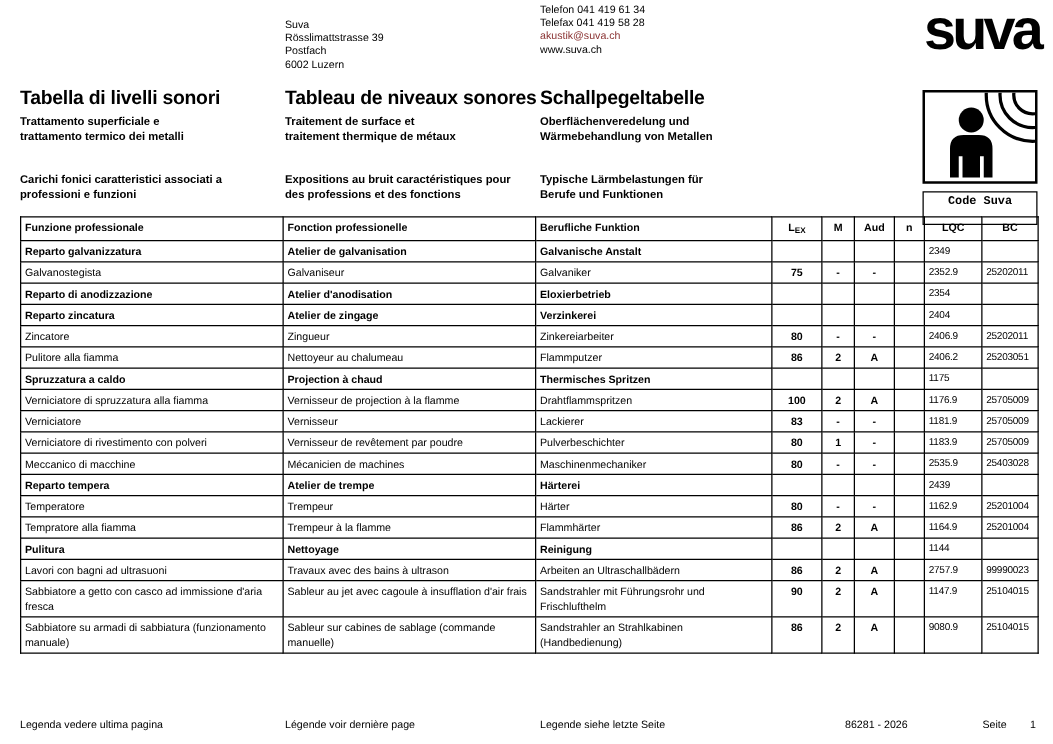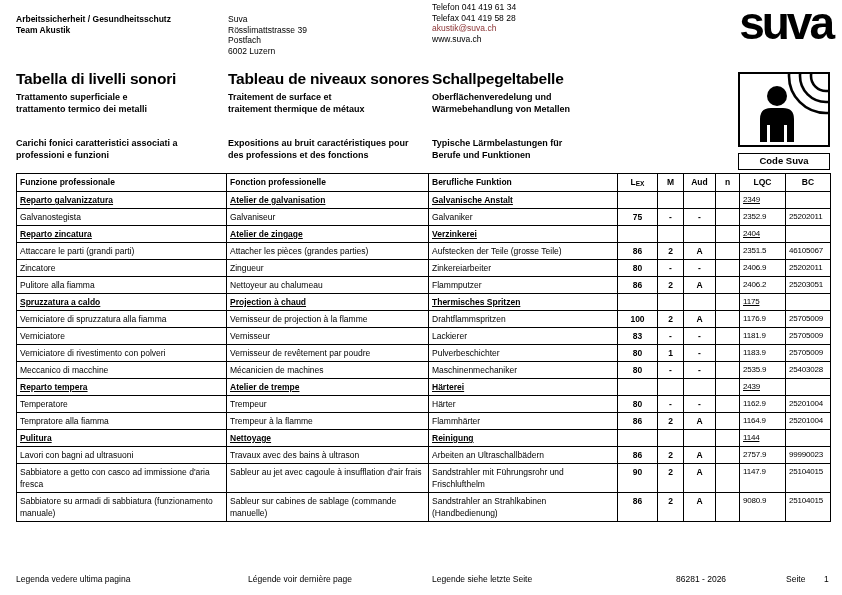--- a/index.html
+++ b/index.html
@@ -19,50 +19,48 @@
   .titleblock { position: absolute; top: 70px; }
   .titleblock h2 { font-size: 15.5px; font-weight: bold; margin-bottom: 3px; letter-spacing: -0.2px; }
   .subtitle { font-size: 9px; font-weight: bold; line-height: 12px; white-space: pre-line; }
   .desc { font-size: 9px; font-weight: bold; line-height: 12px; white-space: pre-line; margin-top: 22px; }
   .t-it { left: 16px; width: 206px; }
   .t-fr { left: 228px; width: 202px; }
   .t-de { left: 432px; width: 210px; }
 
   
   .icon-box { position: absolute; left: 738px; top: 72px; width: 92px; height: 75px; border: 2px solid #000; background: #fff; overflow: hidden; }
-  .code-box { position: absolute; left: 738px; top: 153px; width: 92px; height: 17px; border: 1.5px solid #000; font-size: 9.5px; font-weight: bold; text-align: center; line-height: 14px; }
+  .code-box { position: absolute; left: 738px; top: 153px; width: 92px; height: 27px; border: 1.5px solid #000; font-size: 9.5px; font-weight: bold; text-align: center; line-height: 14px; font-family: Liberation Mono, monospace; }
 
   
   .soundtable { position: absolute; left: 16px; top: 173px; border-collapse: collapse; table-layout: fixed; width: 814px; border: 1.5px solid #000; }
   .soundtable th, .soundtable td { border: 1px solid #000; padding: 2px 3px; font-size: 8.5px; line-height: 12px; vertical-align: top; text-align: left; }
   .soundtable th { font-weight: bold; white-space: nowrap; overflow: hidden; }
   th.col-lex, th.col-m, th.col-aud, th.col-n, th.col-lqc, th.col-bc { text-align: center; }
   td.col-lex, td.col-m, td.col-aud { text-align: center; font-weight: bold; }
   td.col-lqc, td.col-bc { font-size: 8px; letter-spacing: -0.2px; }
-  tr.section td { font-weight: bold; text-decoration: underline; }
+  tr.section td { font-weight: bold; }
   tr.section td.col-lqc { font-weight: normal; }
   sub.lex-sub { font-size: 6.5px; vertical-align: baseline; position: relative; bottom: -1px; letter-spacing: 0; }
 
   
   .footer { position: absolute; top: 574px; left: 0; width: 842px; font-size: 8.5px; }
   .footer span { position: absolute; white-space: nowrap; }
   .f-it { left: 16px; }
-  .f-fr { left: 228px; margin-left: 20px; }
+  .f-fr { left: 228px; }
   .f-de { left: 432px; }
   .f-code { left: 676px; }
   .f-pagelabel { left: 786px; }
   .f-pagenum { left: 824px; }
 </style>
 </head>
 <body>
 
 <div class="page">
 
-  <div class="dept">Arbeitssicherheit / Gesundheitsschutz
-Team Akustik</div>
   <div class="address">Suva
 Rösslimattstrasse 39
 Postfach
 6002 Luzern</div>
   <div class="contact">
     <div>Telefon 041 419 61 34</div>
     <div>Telefax 041 419 58 28</div>
     <div class="email">akustik@suva.ch</div>
     <div>www.suva.ch</div>
   </div>
@@ -145,40 +143,40 @@
           <td class="col-fr">Galvaniseur</td>
           <td class="col-de">Galvaniker</td>
           <td class="col-lex">75</td>
           <td class="col-m">-</td>
           <td class="col-aud">-</td>
           <td class="col-n"></td>
           <td class="col-lqc">2352.9</td>
           <td class="col-bc">25202011</td>
         </tr>
         <tr class="section">
+          <td class="col-it">Reparto di anodizzazione</td>
+          <td class="col-fr">Atelier d'anodisation</td>
+          <td class="col-de">Eloxierbetrieb</td>
+          <td class="col-lex"></td>
+          <td class="col-m"></td>
+          <td class="col-aud"></td>
+          <td class="col-n"></td>
+          <td class="col-lqc">2354</td>
+          <td class="col-bc"></td>
+        </tr>
+        <tr class="section">
           <td class="col-it">Reparto zincatura</td>
           <td class="col-fr">Atelier de zingage</td>
           <td class="col-de">Verzinkerei</td>
           <td class="col-lex"></td>
           <td class="col-m"></td>
           <td class="col-aud"></td>
           <td class="col-n"></td>
           <td class="col-lqc">2404</td>
           <td class="col-bc"></td>
-        </tr>
-        <tr>
-          <td class="col-it">Attaccare le parti (grandi parti)</td>
-          <td class="col-fr">Attacher les pièces (grandes parties)</td>
-          <td class="col-de">Aufstecken der Teile (grosse Teile)</td>
-          <td class="col-lex">86</td>
-          <td class="col-m">2</td>
-          <td class="col-aud">A</td>
-          <td class="col-n"></td>
-          <td class="col-lqc">2351.5</td>
-          <td class="col-bc">46105067</td>
         </tr>
         <tr>
           <td class="col-it">Zincatore</td>
           <td class="col-fr">Zingueur</td>
           <td class="col-de">Zinkereiarbeiter</td>
           <td class="col-lex">80</td>
           <td class="col-m">-</td>
           <td class="col-aud">-</td>
           <td class="col-n"></td>
           <td class="col-lqc">2406.9</td>

